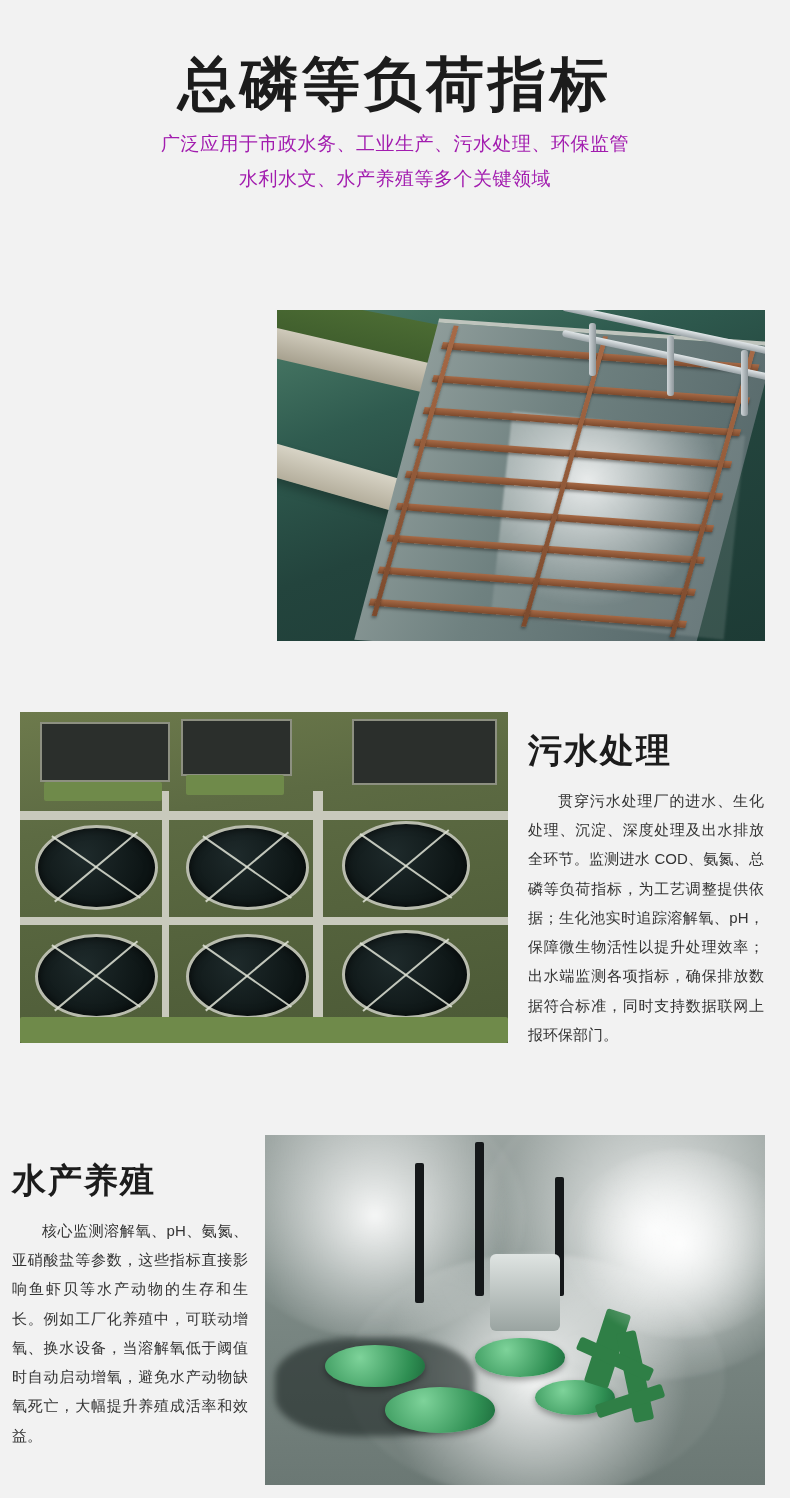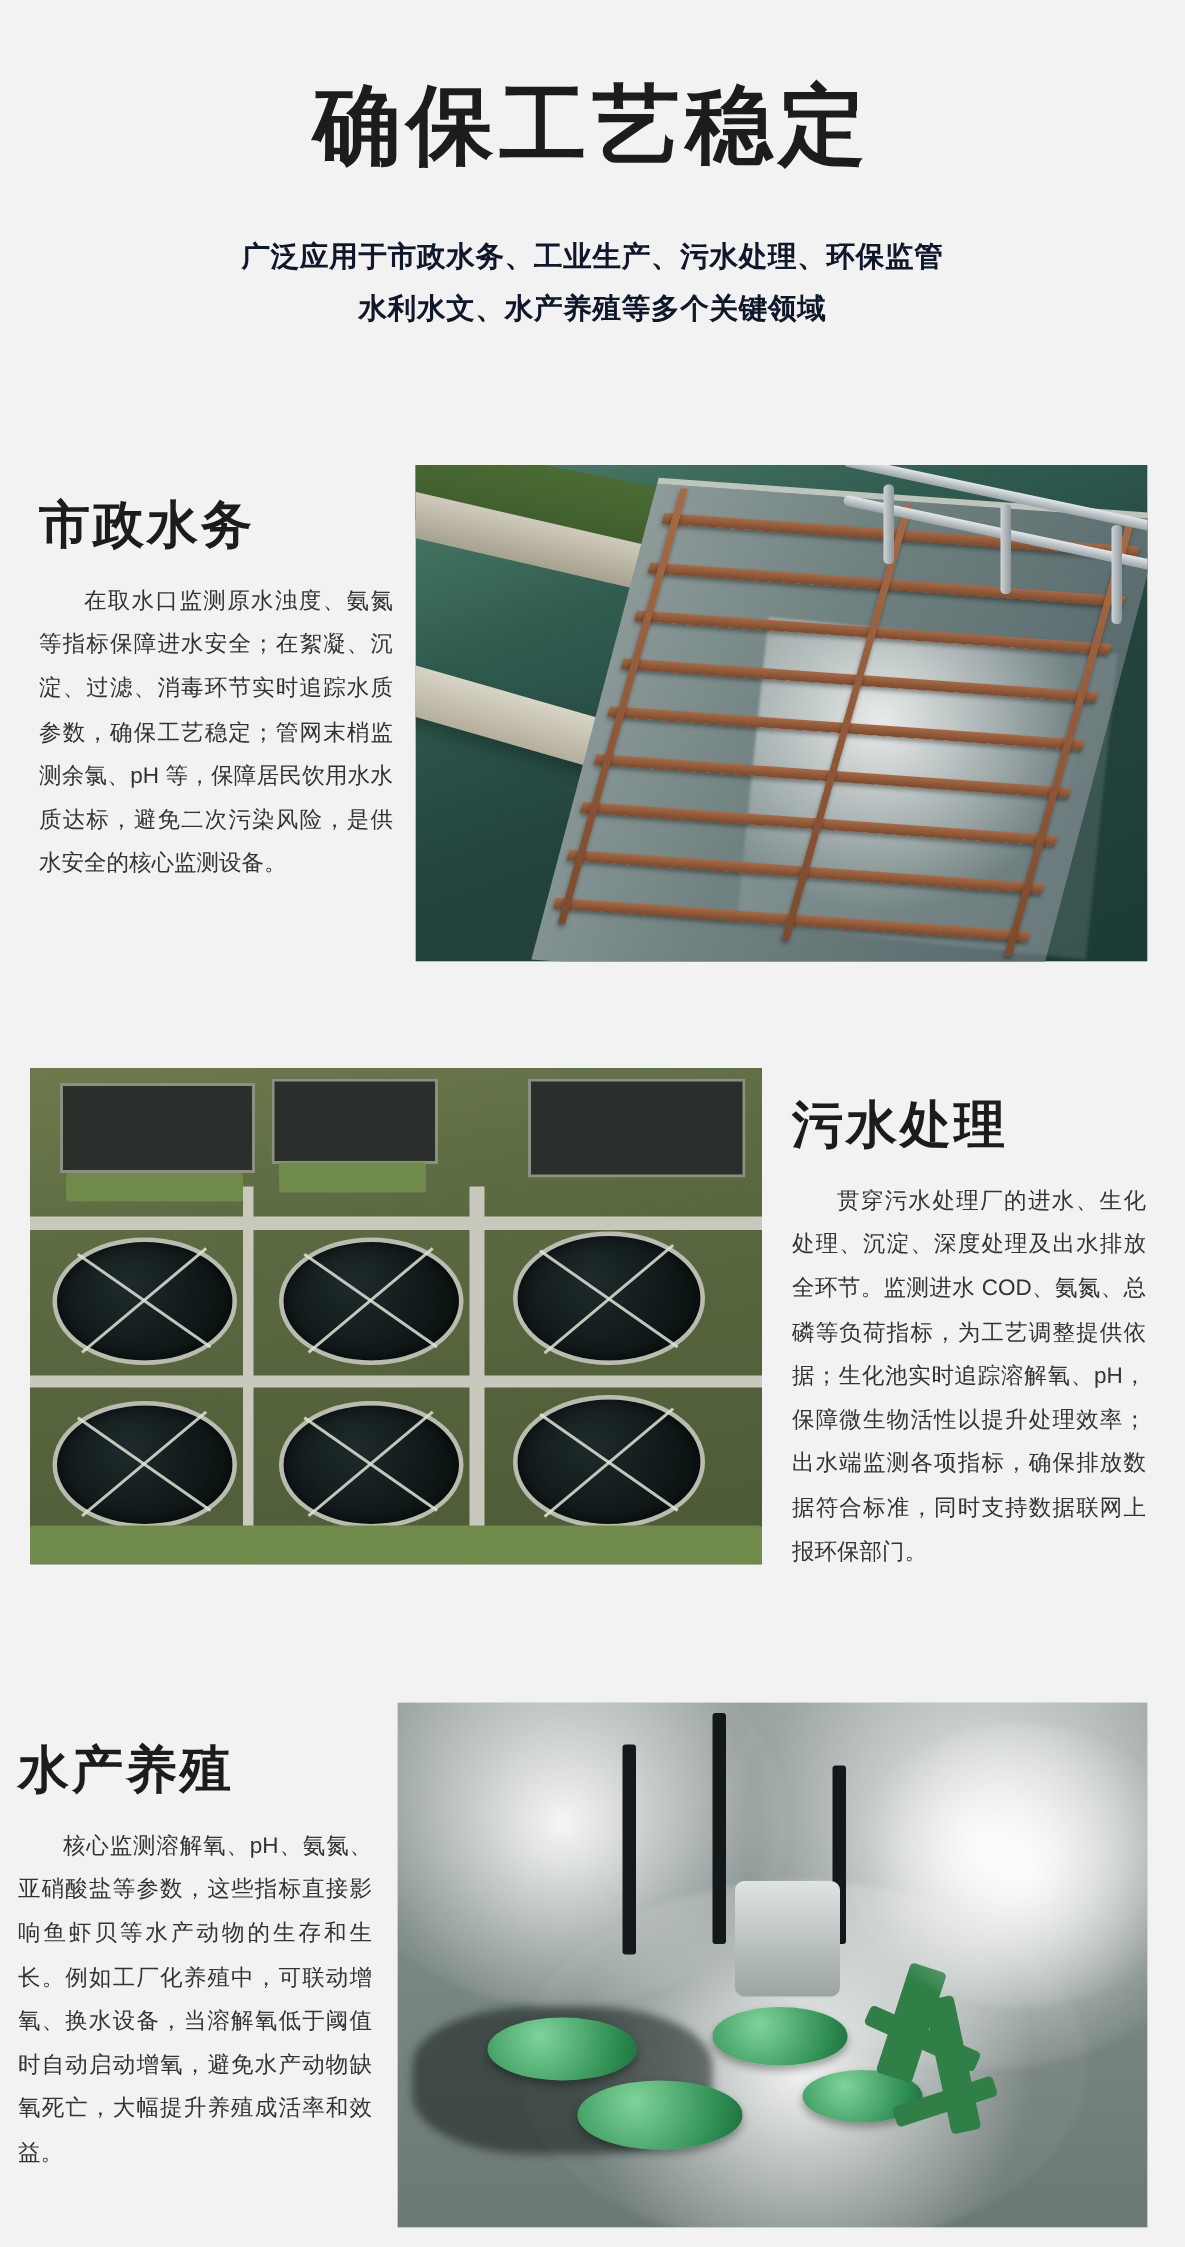--- a/index.html
+++ b/index.html
@@ -28,26 +28,25 @@
   }
   .main-title {
     font-size: 58px;
     font-weight: bold;
     letter-spacing: 4px;
     color: #1c1c1c;
     line-height: 1.1;
     margin: 0;
   }
   .subtitle {
-    margin-top: 38px;
+    margin-top: 10px;
     font-size: 19px;
     line-height: 1.85;
-    color: #0f172a;
+    color: #a21caf;
     letter-spacing: 0.5px;
-    font-weight: bold;
   }
   .subtitle div { white-space: nowrap; }
 
   
   .section {
     position: absolute;
     width: 790px;
   }
   .sec-text {
     position: absolute;
@@ -228,32 +227,28 @@
     filter: blur(3px);
     border-radius: 40%;
   }
 </style>
 </head>
 <body>
 
 <div class="page">
 
   <div class="header">
-    <h1 class="main-title">确保工艺稳定</h1>
+    <h1 class="main-title">总磷等负荷指标</h1>
     <div class="subtitle">
       <div>广泛应用于市政水务、工业生产、污水处理、环保监管</div>
       <div>水利水文、水产养殖等多个关键领域</div>
     </div>
   </div>
 
   <div class="section" style="top:310px;left:0;height:350px;">
-    <div class="sec-text" style="left:26px;top:20px;">
-      <h2 class="sec-title">市政水务</h2>
-      <p class="sec-body">在取水口监测原水浊度、氨氮等指标保障进水安全；在絮凝、沉淀、过滤、消毒环节实时追踪水质参数，确保工艺稳定；管网末梢监测余氯、pH 等，保障居民饮用水水质达标，避免二次污染风险，是供水安全的核心监测设备。</p>
-    </div>
 
     <div class="photo" style="left:277px;top:0;width:488px;height:331px;">
       <div class="photo-inner">
         <div class="p1-water"></div>
         <div class="p1-grass"></div>
         <div class="p1-bank2"></div>
         <div class="p1-bank"></div>
         <div class="p1-channel"></div>
         <div class="p1-foam"></div>
         <div class="p1-grate">

